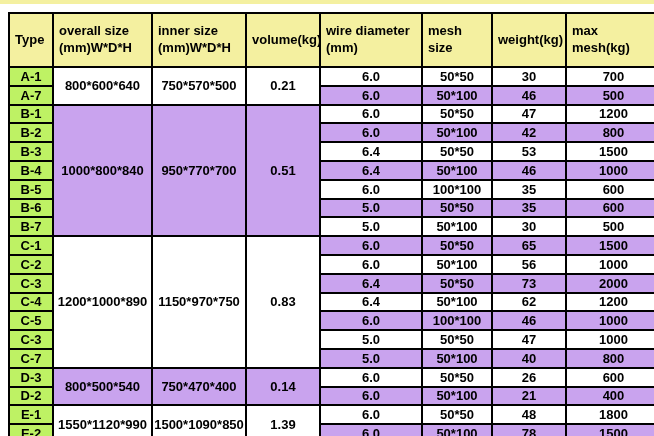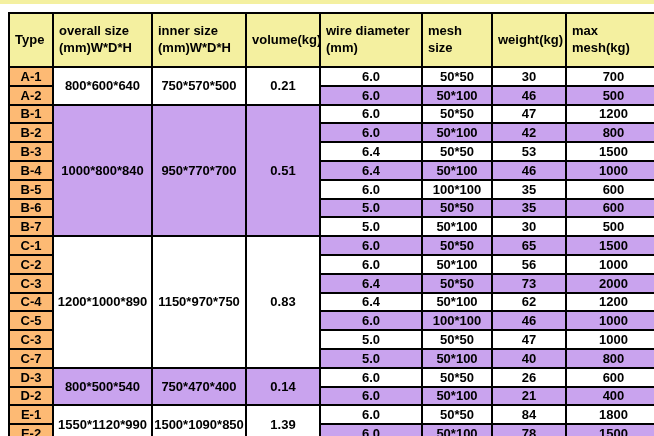--- a/index.html
+++ b/index.html
@@ -28,21 +28,21 @@
     height:48px;
     white-space:pre-line;
   }
   td{
     font-size:13px;
     text-align:center;
     padding:0;
     height:16.8px;
     white-space:nowrap;
   }
-  td.y{background:#fdba74;}
+  td.y{background:#bef264;}
   td.p{background:#c9a3ee;}
   td.w{background:#ffffff;}
 </style>
 </head>
 <body>
 
 <div class="top-strip"></div>
 
 <table>
   <colgroup>
@@ -76,21 +76,21 @@
       <td class="y">A-1</td>
       <td class="w" rowspan="2">800*600*640</td>
       <td class="w" rowspan="2">750*570*500</td>
       <td class="w" rowspan="2">0.21</td>
       <td class="w">6.0</td>
       <td class="w">50*50</td>
       <td class="w">30</td>
       <td class="w">700</td>
     </tr>
     <tr>
-      <td class="y">A-2</td>
+      <td class="y">A-7</td>
       <td class="p">6.0</td>
       <td class="p">50*100</td>
       <td class="p">46</td>
       <td class="p">500</td>
     </tr>
 
     <tr>
       <td class="y">B-1</td>
       <td class="p" rowspan="7">1000*800*840</td>
       <td class="p" rowspan="7">950*770*700</td>
@@ -214,21 +214,21 @@
       <td class="p">400</td>
     </tr>
 
     <tr>
       <td class="y">E-1</td>
       <td class="w" rowspan="2">1550*1120*990</td>
       <td class="w" rowspan="2">1500*1090*850</td>
       <td class="w" rowspan="2">1.39</td>
       <td class="w">6.0</td>
       <td class="w">50*50</td>
-      <td class="w">84</td>
+      <td class="w">48</td>
       <td class="w">1800</td>
     </tr>
     <tr>
       <td class="y">E-2</td>
       <td class="p">6.0</td>
       <td class="p">50*100</td>
       <td class="p">78</td>
       <td class="p">1500</td>
     </tr>
   </tbody>

